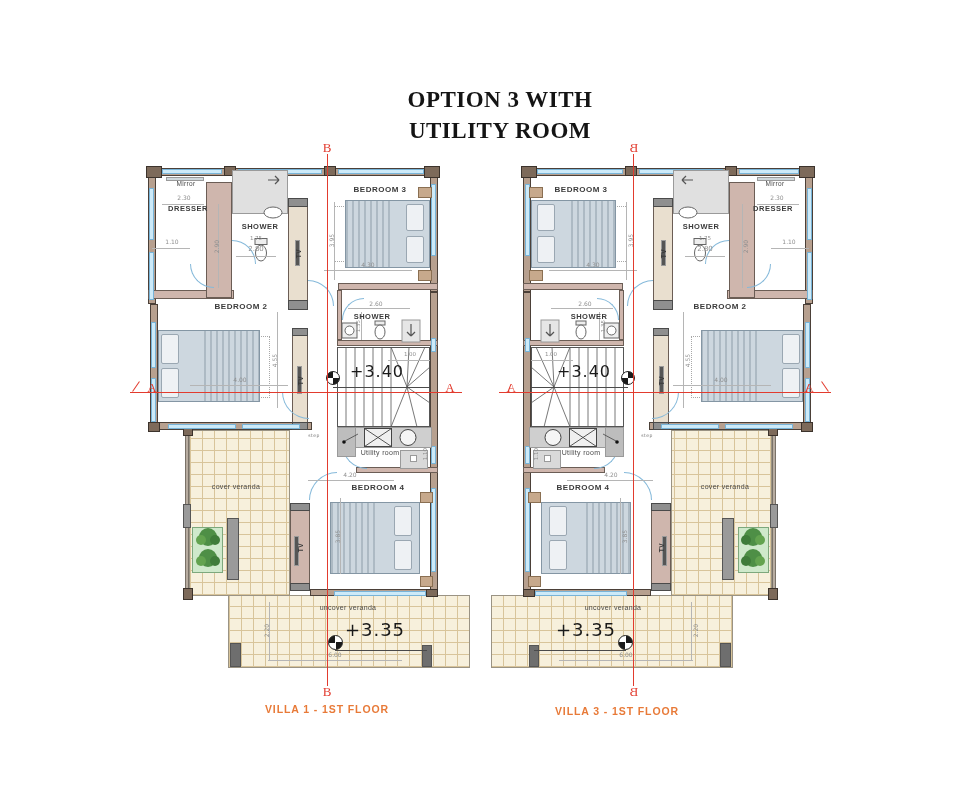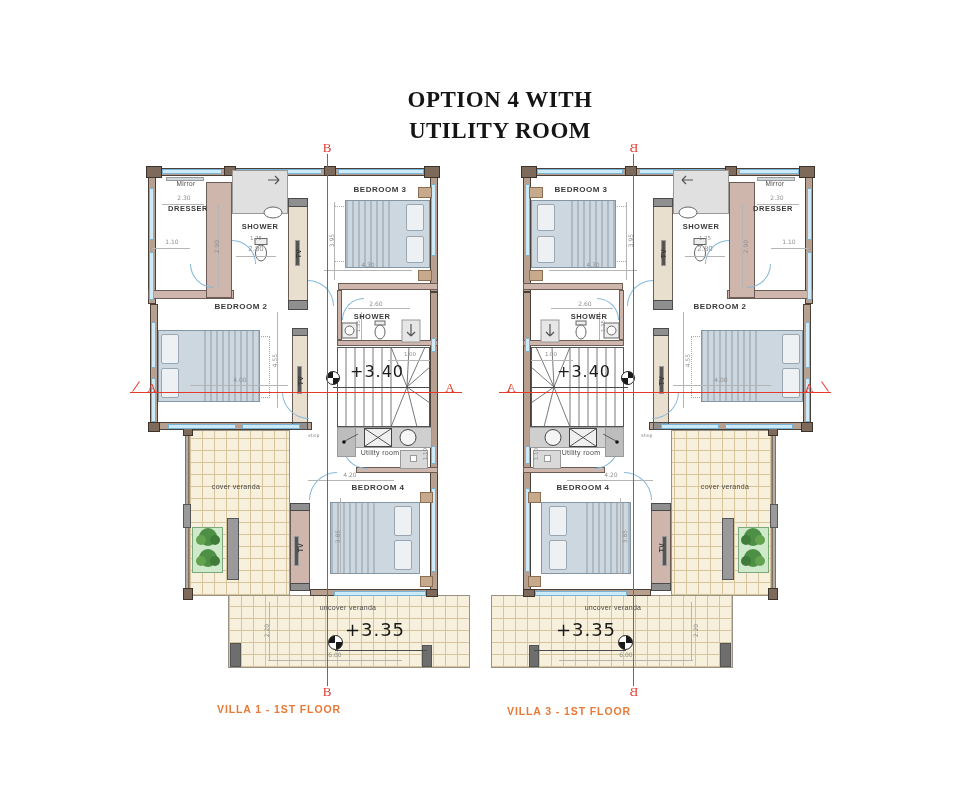--- a/index.html
+++ b/index.html
@@ -1,21 +1,21 @@
 <!DOCTYPE html>
 <html><head>
 <meta charset="utf-8">
 <style>
   html,body{margin:0;padding:0;background:#fff;}
   #canvas{position:relative;width:960px;height:789px;background:#fff;overflow:hidden;
           font-family:"Liberation Sans",sans-serif;}
   #canvas *{box-sizing:border-box;}
   .title{position:absolute;left:40px;right:0;top:84px;text-align:center;
          font:700 23px "Liberation Serif",serif;color:#141414;letter-spacing:.5px;line-height:1.35;}
-  .caption{position:absolute;width:220px;font:700 10.5px "Liberation Sans",sans-serif;
+  .caption{position:absolute;width:220px;text-align:center;font:700 10.5px "Liberation Sans",sans-serif;
            color:#e87a38;letter-spacing:.9px;white-space:nowrap;}
   .villa{position:absolute;width:345px;height:560px;}
   .plan{position:absolute;inset:0;}
   .villa.mirror .plan{transform:scaleX(-1);}
   
   .w{position:absolute;background:#b7a08f;border:1px solid #4b4038;}
   .wp{background:#cfb6ad;border-color:#6b5d55;}
   .wg{background:#8f8f8f;border-color:#4a4a4a;}
   .wd{background:#7d6a5a;border-color:#3c332c;}
   .wb{background:#e9dfcf;border-color:#6b5d55;}
@@ -56,21 +56,21 @@
   .villa.mirror .lbl{transform:scaleX(-1);}
   .villa.mirror .vlbl{transform:scaleX(-1) rotate(-90deg);}
   .sec{position:absolute;width:20px;text-align:center;font:400 13px "Liberation Serif",serif;color:#e23b2e;}
   svg{position:absolute;overflow:visible;}
 </style>
 </head>
 <body>
 
 <div id="canvas">
   <div class="title">
-    <div>OPTION 4 WITH</div>
+    <div>OPTION 3 WITH</div>
     <div>UTILITY ROOM</div>
   </div>
 
   <div class="villa" style="left:128px;top:140px">
  <div class="plan">
 
   <div class="tile" style="left:61px;top:290px;width:101px;height:166px"></div>
   <div class="tile" style="left:100px;top:455px;width:242px;height:73px"></div>
 
   <div class="w" style="left:20px;top:28px;width:290px;height:8px"></div>

